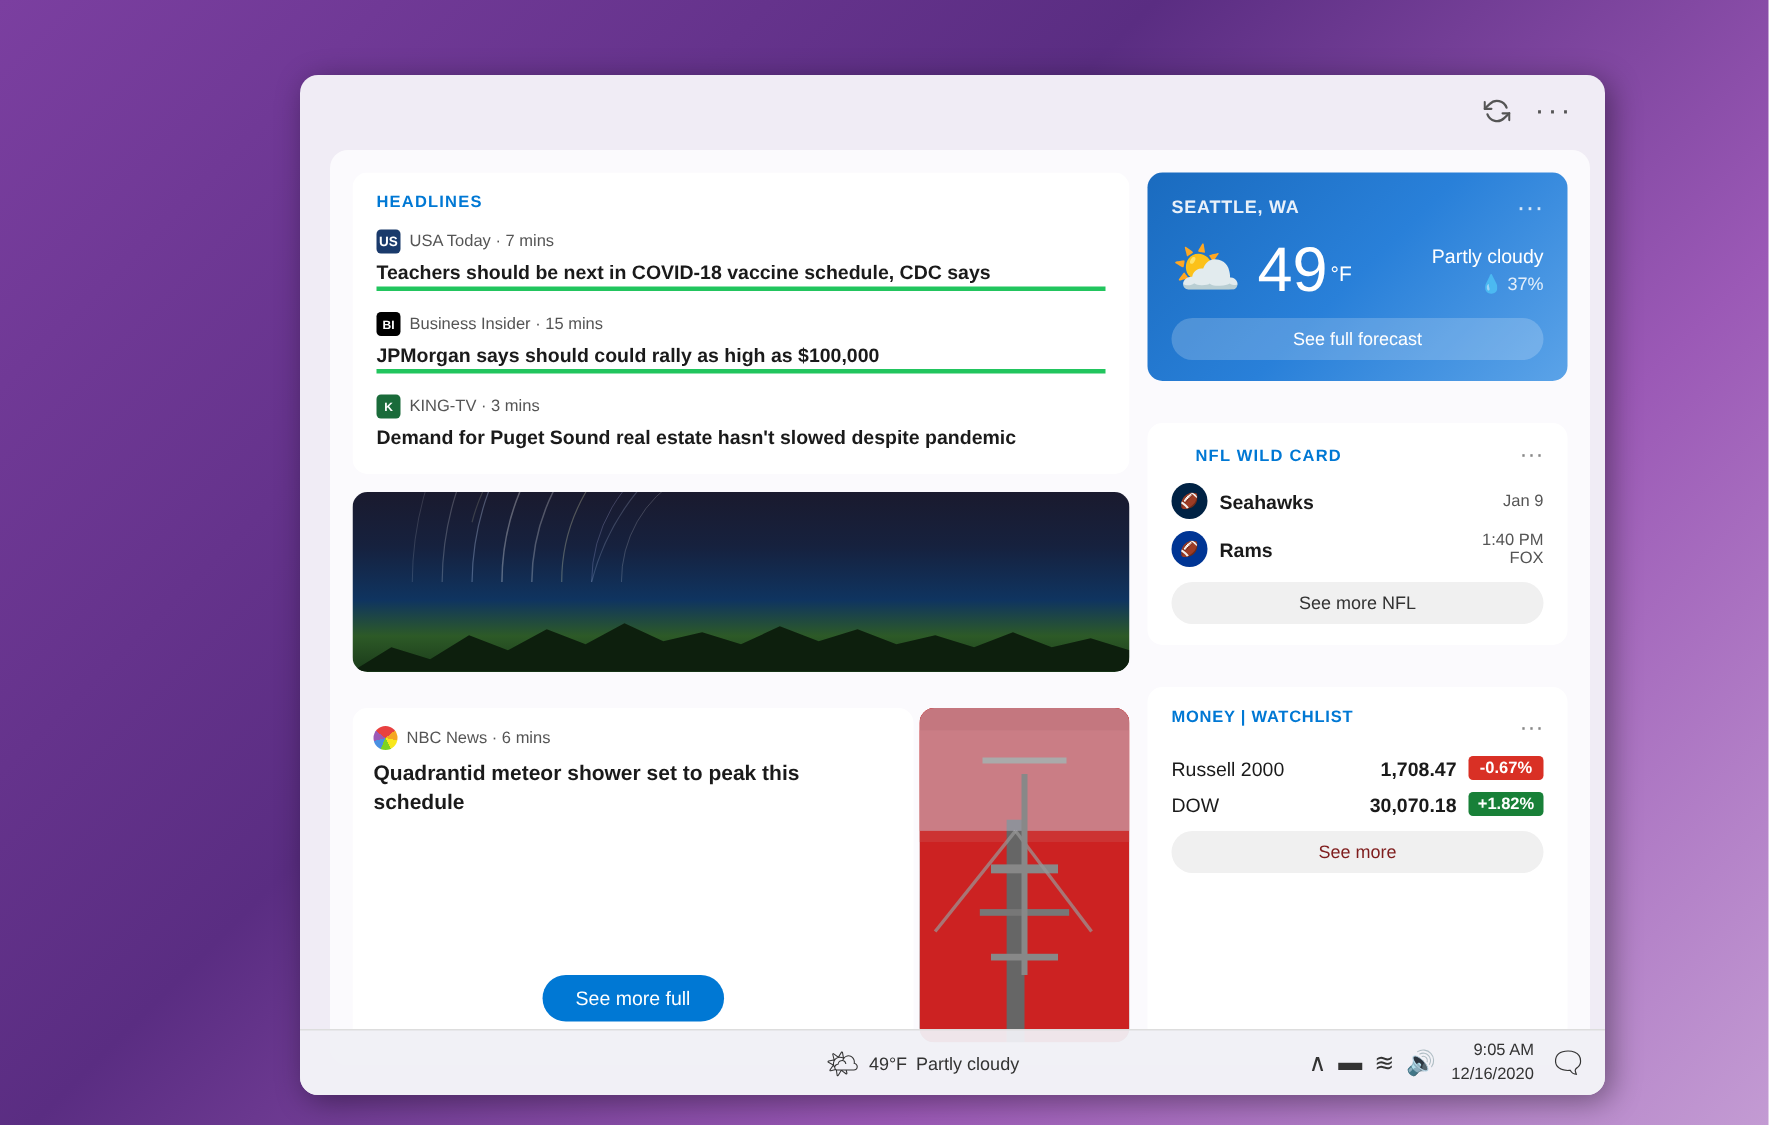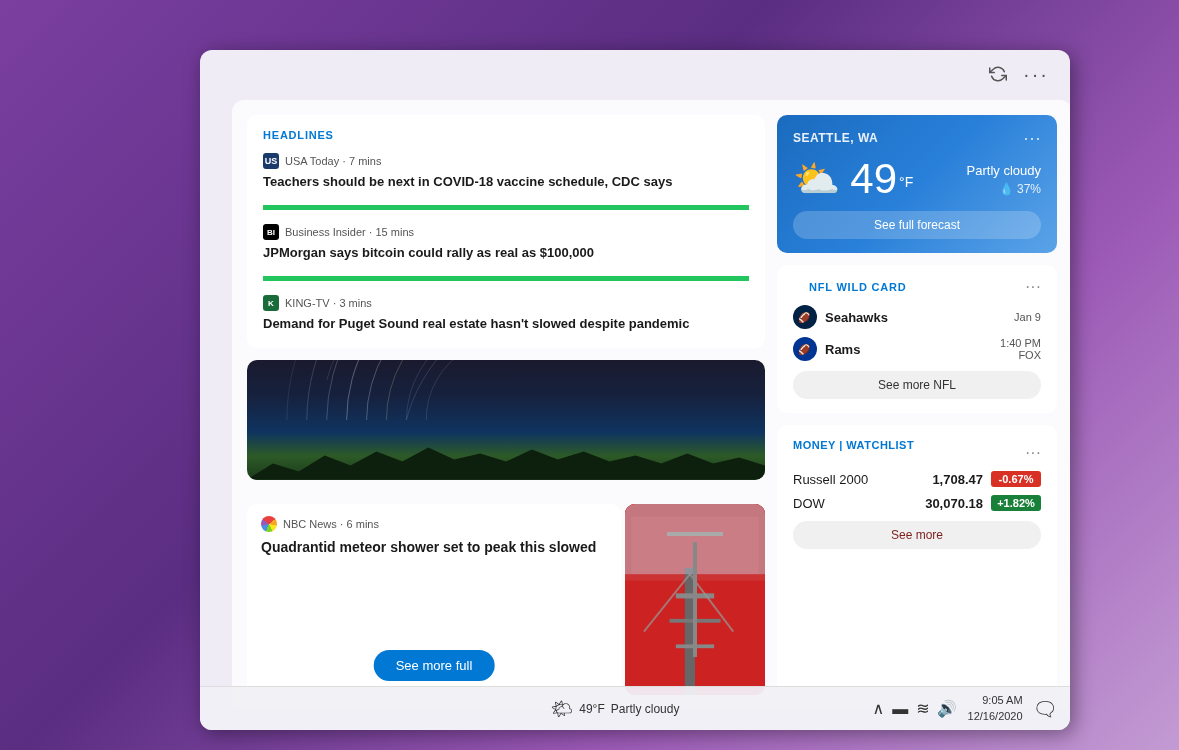--- a/index.html
+++ b/index.html
@@ -44,21 +44,21 @@
       justify-content: center;
       cursor: pointer;
       color: #555;
       font-size: 16px;
     }
 
     
     .widget-panel {
       position: absolute;
       top: 50px;
-      left: 32px;
+      left: 20px;
       width: 840px;
       height: 610px;
       background: rgba(255,255,255,0.75);
       border-radius: 12px;
       display: flex;
       flex-direction: row;
       gap: 12px;
       padding: 15px;
       overflow: hidden;
     }
@@ -70,21 +70,21 @@
       flex-direction: column;
       gap: 0;
       overflow: hidden;
     }
 
     
     .right-col {
       width: 280px;
       display: flex;
       flex-direction: column;
-      gap: 12px;
+      gap: 28px;
     }
 
     
     .headlines-card {
       background: white;
       border-radius: 10px;
       padding: 14px 16px;
       margin-bottom: 12px;
       flex-shrink: 0;
     }
@@ -93,22 +93,21 @@
       font-size: 11px;
       font-weight: 600;
       letter-spacing: 0.8px;
       color: #0078d4;
       text-transform: uppercase;
       margin-bottom: 12px;
     }
 
     .news-item {
       margin-bottom: 14px;
-      padding-bottom: 14px;
-      border-bottom: 5px solid #22c55e;
+      border-bottom: 3px solid #22c55e;
     }
     .news-item:last-child {
       border-bottom: none;
       margin-bottom: 0;
       padding-bottom: 0;
     }
 
     .news-source-row {
       display: flex;
       align-items: center;
@@ -586,21 +585,21 @@
             <span class="source-name"><span>USA Today</span> · <span>7 mins</span></span>
           </div>
           <div class="news-headline">Teachers should be next in COVID-18 vaccine schedule, CDC says</div>
         </div>
 
         <div class="news-item">
           <div class="news-source-row">
             <div class="source-icon business-insider">BI</div>
             <span class="source-name"><span>Business Insider</span> · <span>15 mins</span></span>
           </div>
-          <div class="news-headline">JPMorgan says bitcoin could rally as real as $100,000</div>
+          <div class="news-headline">JPMorgan says should could rally as high as $100,000</div>
         </div>
 
         <div class="news-item">
           <div class="news-source-row">
             <div class="source-icon king-tv">K</div>
             <span class="source-name"><span>KING-TV</span> · <span>3 mins</span></span>
           </div>
           <div class="news-headline">Demand for Puget Sound real estate hasn't slowed despite pandemic</div>
         </div>
       </div>
@@ -632,21 +631,21 @@
 
         <div class="bottom-news-with-photo">
 
           <div class="bottom-left-news">
             <div class="news-source-row">
               <div class="nbc-icon"></div>
               <span class="source-name">
                 <span>NBC News</span> · <span>6 mins</span>
               </span>
             </div>
-            <div class="news-headline" style="margin-top:6px; font-size:14px;">Quadrantid meteor shower set to peak this slowed</div>
+            <div class="news-headline" style="margin-top:6px; font-size:14px;">Quadrantid meteor shower set to peak this schedule</div>
 
             <button class="see-more-btn">See more full</button>
           </div>
 
           <div class="bottom-right-photo">
             <div class="construction-photo">
               
               <svg width="100%" height="100%" viewBox="0 0 140 150" preserveAspectRatio="xMidYMid slice">
                 <rect width="140" height="150" fill="#cc2222"></rect>
 

